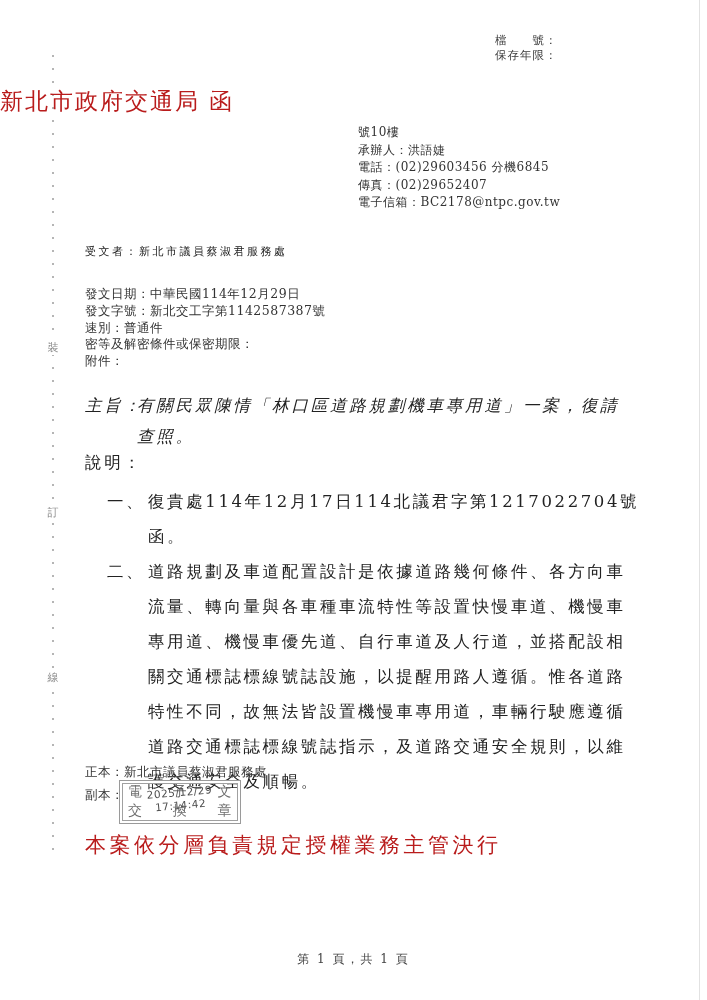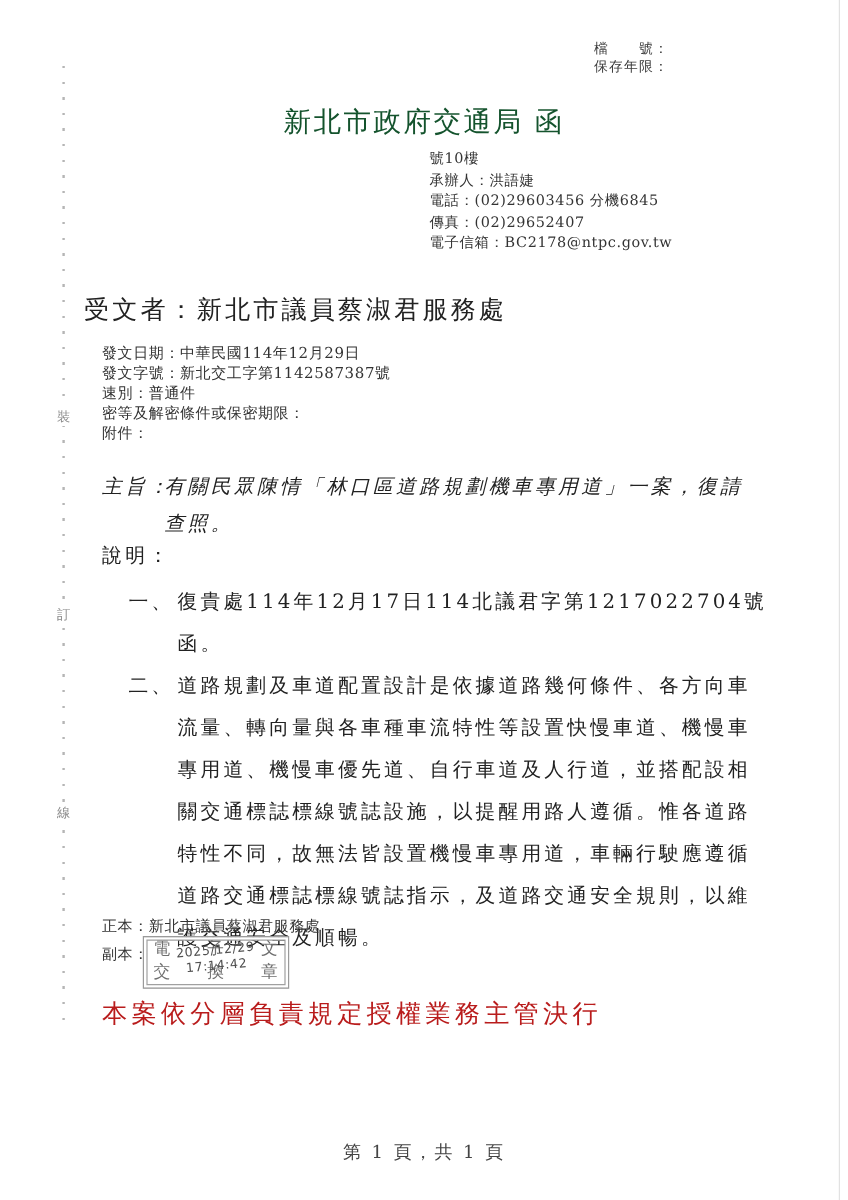--- a/index.html
+++ b/index.html
@@ -28,29 +28,29 @@
   .mark-1{top:340px;}
   .mark-2{top:505px;}
   .mark-3{top:670px;}
 
   .file-no-block{
     position:absolute;left:483px;top:33px;
     font-size:11.5px;line-height:15px;color:#3a3a3a;letter-spacing:1px;margin-left:12px;
   }
   .doc-title{
     position:absolute;left:0;top:86px;width:707px;
-    text-align:center;font-size:23px;letter-spacing:2px;color:#14532d;
+    text-align:left;font-size:23px;letter-spacing:2px;color:#b91c1c;
   }
   .sender-info{
     position:absolute;left:358px;top:124px;
     font-size:12px;line-height:17.5px;color:#333;letter-spacing:0.5px;
   }
   .recipient{
-    position:absolute;left:70px;top:244px;
-    font-size:21px;letter-spacing:2.5px;color:#222;
+    position:absolute;left:85px;top:244px;
+    font-size:11px;letter-spacing:2.5px;color:#222;
   }
   .meta-block{
     position:absolute;left:85px;top:286px;
     font-size:12.5px;line-height:16.8px;color:#333;letter-spacing:0.5px;
   }
   .subject-block{
     position:absolute;left:85px;top:390px;width:560px;
     font-size:16.5px;letter-spacing:2.8px;line-height:31px;color:#222;font-style:italic;
   }
   .subject-label{position:absolute;left:0;top:0;}
@@ -88,21 +88,21 @@
     font-size:10.5px;line-height:13px;letter-spacing:0.5px;
     transform:rotate(-5deg);
     font-family:"DejaVu Sans","Liberation Sans",sans-serif;
   }
   .authorization{
     position:absolute;left:85px;top:831px;
     font-size:21px;letter-spacing:3.5px;color:#b91c1c;
   }
   .footer{
     position:absolute;left:0;top:951px;width:707px;
-    text-align:center;font-size:15px;letter-spacing:2px;color:#444;
+    text-align:center;font-size:12px;letter-spacing:2px;color:#444;
   }
 </style>
 </head>
 <body>
 
 <div class="page">
 
   <div class="right-edge"></div>
   <div class="binding-line"></div>
   <div class="binding-mark mark-1">裝</div>

